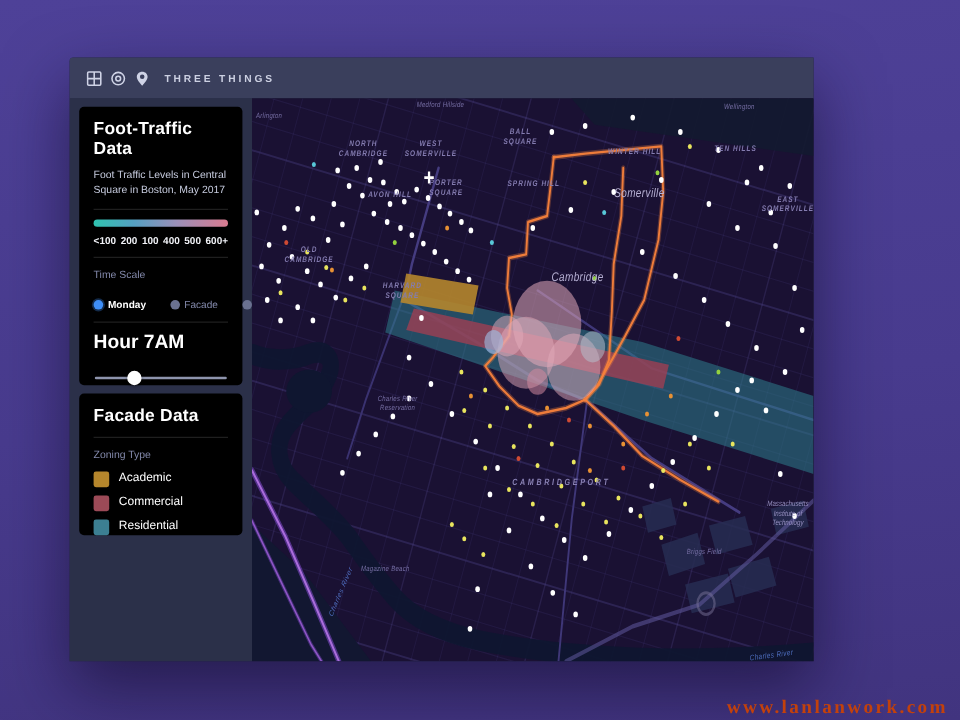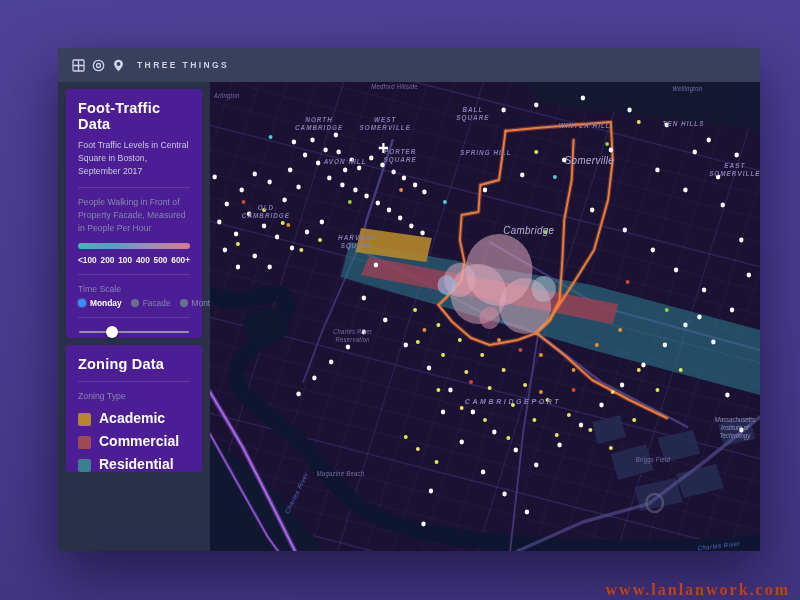--- a/index.html
+++ b/index.html
@@ -1,45 +1,45 @@
 <!DOCTYPE html>
 <html><head>
 <meta charset="utf-8">
 <style>
   html,body{margin:0;padding:0;width:800px;height:600px;overflow:hidden;
     font-family:"Liberation Sans",sans-serif;}
   body{position:relative;background:linear-gradient(175deg,#4e4198 0%,#483b8e 55%,#41347f 100%);}
-  .window{position:absolute;left:58px;top:48px;width:702px;height:503px;
+  .window{position:absolute;left:58px;top:48px;width:620px;height:503px;
     background:#262b42;border-radius:3px 0 0 0;box-shadow:0 22px 55px rgba(12,6,35,.55);overflow:hidden;}
   .header{position:absolute;top:0;left:0;right:0;height:34px;background:#3a3f5c;
     display:flex;align-items:center;padding:0 13px;gap:6px;box-sizing:border-box;}
   .icon-btn{width:14px;height:14px;display:flex;align-items:center;justify-content:center;}
   .icon-btn svg{width:13px;height:13px;}
   .brand{color:#ccd0e2;font-size:8.5px;font-weight:700;letter-spacing:2.4px;margin-left:6px;}
   .sidebar{position:absolute;top:34px;left:0;width:152px;bottom:0;background:#2b3049;
     padding:7px 8px;box-sizing:border-box;}
-  .card{background:#4c1d95;border-radius:4px;padding:11px 12px 0;box-sizing:border-box;margin-bottom:7px;}
+  .card{background:#000000;border-radius:4px;padding:11px 12px 0;box-sizing:border-box;margin-bottom:7px;}
   .card h2{color:#fff;font-size:14.5px;margin:0 0 7px;letter-spacing:.2px;}
   .desc{color:#c6cbde;font-size:8.7px;line-height:1.5;margin:0;}
   .div{border:none;border-top:1px solid rgba(255,255,255,.12);margin:9px 0 8px;}
   .muted{color:#8389ab;font-size:8.7px;line-height:1.5;margin:0;}
   .gradbar{height:6px;border-radius:3px;margin-top:8px;
     background:linear-gradient(90deg,#2fc3b0 0%,#55a0c2 30%,#9b8fb8 62%,#d97b90 100%);}
   .scale{display:flex;justify-content:space-between;color:#f2f3f8;font-size:8.3px;font-weight:700;margin-top:6px;}
-  .radios{display:flex;gap:9px;margin-top:2px;align-items:center;}
+  .radios{display:flex;gap:20px;margin-top:13px;align-items:center;}
   .radio{display:flex;align-items:center;gap:4px;font-size:8.4px;color:#8389ab;cursor:pointer;}
   .radio .rdot{width:8px;height:8px;border-radius:50%;background:#6a7190;flex:none;}
   .radio.sel{color:#fff;font-weight:700;}
   .radio.sel .rdot{background:#3e8ef7;box-shadow:0 0 0 1.5px rgba(62,142,247,.3);}
   .biglabel{color:#fff;font-size:16px;font-weight:700;margin:3px 0 14px;}
   .slider{position:relative;height:12px;margin:0 1px 4px;}
   .slider .track{position:absolute;top:5px;left:0;right:0;height:2px;background:#8e94ad;border-radius:1px;}
   .slider .thumb{position:absolute;top:0;width:12px;height:12px;border-radius:50%;background:#fff;
     box-shadow:0 1px 3px rgba(0,0,0,.45);}
-  .zrow{display:flex;align-items:flex-end;gap:8px;margin:7px 0;font-size:14px;color:#fff;font-weight:700;}
+  .zrow{display:flex;align-items:flex-start;gap:8px;margin:7px 0;font-size:10px;color:#fff;font-weight:400;}
   .swatch{width:13px;height:13px;border-radius:2px;flex:none;}
   .map{position:absolute;top:34px;left:152px;right:0;bottom:0;background:#1a1133;font-style:italic;}
   .map svg{display:block;width:100%;height:100%;}
   .ml-sm{fill:#847cb0;font-size:6.8px;font-weight:700;letter-spacing:1.1px;text-anchor:middle;}
   .ml-lg{fill:#b7b1d4;font-size:10.5px;letter-spacing:.4px;text-anchor:middle;}
   .ml-xs{fill:#776fa5;font-size:6.3px;text-anchor:middle;letter-spacing:.3px;}
   .ml-sm3{fill:#968fc0;font-size:6.5px;text-anchor:middle;}
   .ml-sp{fill:#8a82b5;font-size:7.5px;font-weight:700;letter-spacing:2.8px;text-anchor:middle;}
   .ml-water{fill:#4f6fc0;font-size:6.5px;text-anchor:middle;letter-spacing:.5px;}
   .watermark{position:absolute;right:10px;bottom:1px;color:#c2410c;
@@ -73,23 +73,22 @@
           <path fill="#cfd3e6" fill-rule="evenodd" d="M6.5 0.8 C3.9 0.8 2 2.7 2 5.1 C2 7.8 6.5 12.4 6.5 12.4 C6.5 12.4 11 7.8 11 5.1 C11 2.7 9.1 0.8 6.5 0.8 Z M6.5 6.9 A1.9 1.9 0 1 1 6.5 3.1 A1.9 1.9 0 0 1 6.5 6.9 Z"></path>
         </svg>
     </span>
     <span class="brand">THREE THINGS</span>
   </div>
 
   <div class="sidebar">
 
     <div class="card">
       <h2>Foot-Traffic Data</h2>
-      <p class="desc">Foot Traffic Levels in Central Square in Boston, September 2017</p>
+      <p class="desc">Foot Traffic Levels in Central Square in Boston, May 2017</p>
       <hr class="div">
-      <p class="muted">People Walking in Front of Property Facade, Measured in People Per Hour</p>
       <div class="gradbar"></div>
       <div class="scale" id="scale-labels">
           <span>&lt;100</span>
           <span>200</span>
           <span>100</span>
           <span>400</span>
           <span>500</span>
           <span>600+</span>
         </div>
       <hr class="div">
@@ -102,28 +101,29 @@
           <span class="radio">
             <span class="rdot"></span>
             <span>Facade</span>
           </span>
           <span class="radio">
             <span class="rdot"></span>
             <span>Monthly</span>
           </span>
         </div>
       <hr class="div">
+      <div class="biglabel">Hour 7AM</div>
       <div class="slider">
         <div class="track"></div>
         <div class="thumb" id="hour-thumb" style="left: calc(30% - 6px);"></div>
       </div>
     </div>
 
     <div class="card">
-      <h2>Zoning Data</h2>
+      <h2>Facade Data</h2>
       <hr class="div">
       <p class="muted">Zoning Type</p>
       <div id="zoning-legend">
           <div class="zrow">
             <span class="swatch" style="background: rgb(181, 134, 44);"></span>
             <span>Academic</span>
           </div>
           <div class="zrow">
             <span class="swatch" style="background: rgb(156, 74, 87);"></span>
             <span>Commercial</span>

